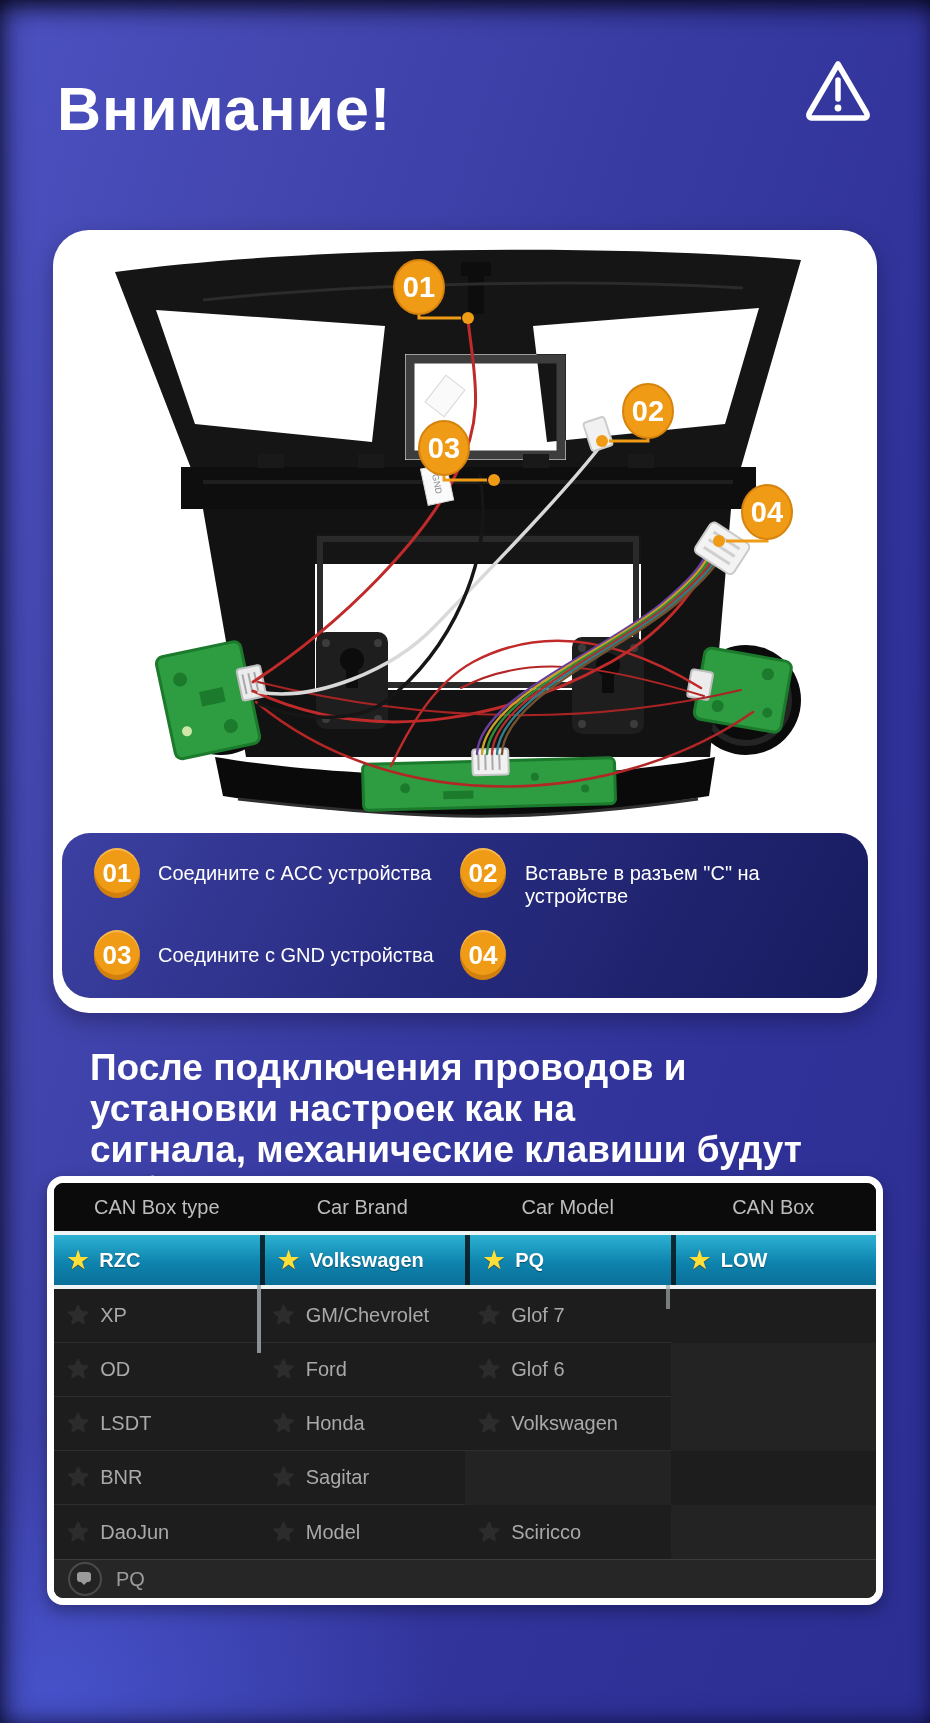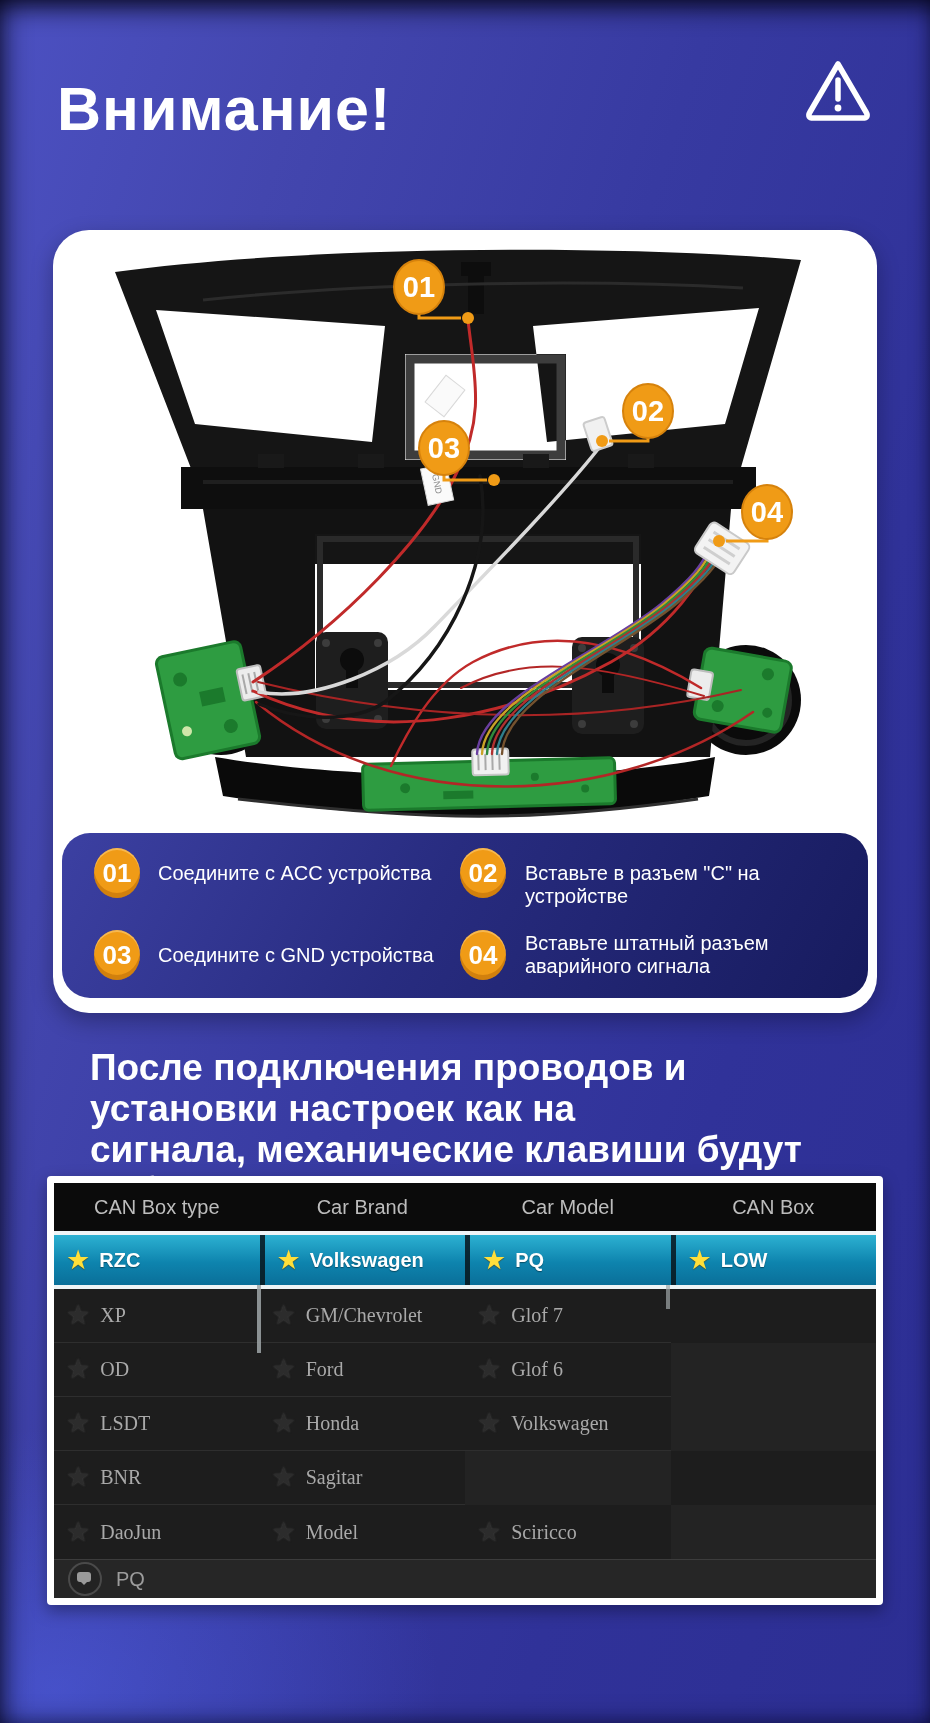--- a/index.html
+++ b/index.html
@@ -27,32 +27,32 @@
     background:linear-gradient(118deg,#3c40a2 0%,#282c80 45%,#171b5e 100%);}
   .lbadge{position:absolute;width:46px;height:50px;border-radius:50%;
     background:#f09b16;box-shadow:inset 0 -5px 0 rgba(160,85,0,0.38), inset 0 2px 0 rgba(255,220,150,0.45);
     color:#fff;font-weight:bold;font-size:26px;display:flex;align-items:center;justify-content:center;}
   .ltext{position:absolute;color:#ffffff;font-weight:normal;font-size:20px;line-height:23px;}
   
   .note{position:absolute;left:90px;top:1047px;width:775px;color:#ffffff;
     font-size:37px;font-weight:bold;line-height:41px;}
   
   .tbl{position:absolute;left:47px;top:1176px;width:836px;height:429px;background:#1d1d1d;
-    border:7px solid #ffffff;border-radius:4px;box-sizing:border-box;overflow:hidden;
+    border:7px solid #ffffff;border-radius:16px;box-sizing:border-box;overflow:hidden;
     box-shadow:0 6px 16px rgba(0,0,10,0.35);}
   .t-head{height:48px;background:#0b0b0b;display:grid;grid-template-columns:repeat(4,1fr);
     align-items:center;color:#bdbdbd;font-size:20px;text-align:center;}
   .t-line{height:4px;background:#eef4f6;}
   .t-sel{height:50px;display:grid;grid-template-columns:repeat(4,1fr);
     background:linear-gradient(180deg,#2cb1d2 0%,#0e84ae 55%,#0a6f99 100%);}
   .t-sel .cell{display:flex;align-items:center;gap:9px;padding-left:12px;color:#ffffff;
     font-weight:bold;font-size:20px;text-shadow:0 1px 1px rgba(0,30,40,.5);}
   .t-sel .cell + .cell{border-left:5px solid rgba(8,20,26,0.85);}
   .star-y{color:#ffdf3a;font-size:27px;line-height:1;text-shadow:0 1px 1px rgba(90,60,0,.6);}
-  .t-row{height:54px;display:grid;grid-template-columns:repeat(4,1fr);font-family:Liberation Serif, serif;}
+  .t-row{height:54px;display:grid;grid-template-columns:repeat(4,1fr);}
   .t-row .cell{display:flex;align-items:center;gap:10px;padding-left:12px;color:#a9a9a9;font-size:20px;}
   .t-row .c123{border-bottom:1px solid #2e2e2e;}
   .t-row.last .c123{border-bottom:none;}
   .t-row .c4{background:#232323;border-bottom:none;}
   .star-g{color:#2c2c2c;font-size:27px;line-height:1;text-shadow:0 0 2px #4a4a4a;}
   .t-foot{height:39px;background:#262626;border-top:1px solid #3c3c3c;box-sizing:border-box;
     display:flex;align-items:center;gap:14px;padding-left:14px;color:#9c9c9c;font-size:20px;}
   .desc1{position:absolute;left:203px;top:102px;width:4px;height:68px;background:#9fa6a8;opacity:.85;}
   .desc2{position:absolute;left:612px;top:102px;width:4px;height:24px;background:#9fa6a8;opacity:.7;}
   .bubble{width:30px;height:30px;border-radius:50%;background:#232323;border:2px solid #4a4a4a;
@@ -231,21 +231,20 @@
         <span>02</span>
       </div>
     <div class="ltext" style="left:463px;top:29px;">Вставьте в разъем "C" на устройстве</div>
     <div class="lbadge" style="left:32px;top:97px;">
         <span>03</span>
       </div>
     <div class="ltext" style="left:96px;top:111px;">Соедините с GND устройства</div>
     <div class="lbadge" style="left:398px;top:97px;">
         <span>04</span>
       </div>
-    <div class="ltext" style="left:463px;top:99px;width:300px;">Вставьте штатный разъем аварийного сигнала</div>
   </div>
 </div>
 
 <div class="note">
   <div>После подключения проводов и установки настроек как на</div>
   <div>сигнала, механические клавиши будут работать</div>
 </div>
 
 <div class="tbl">
   <div class="t-head">

